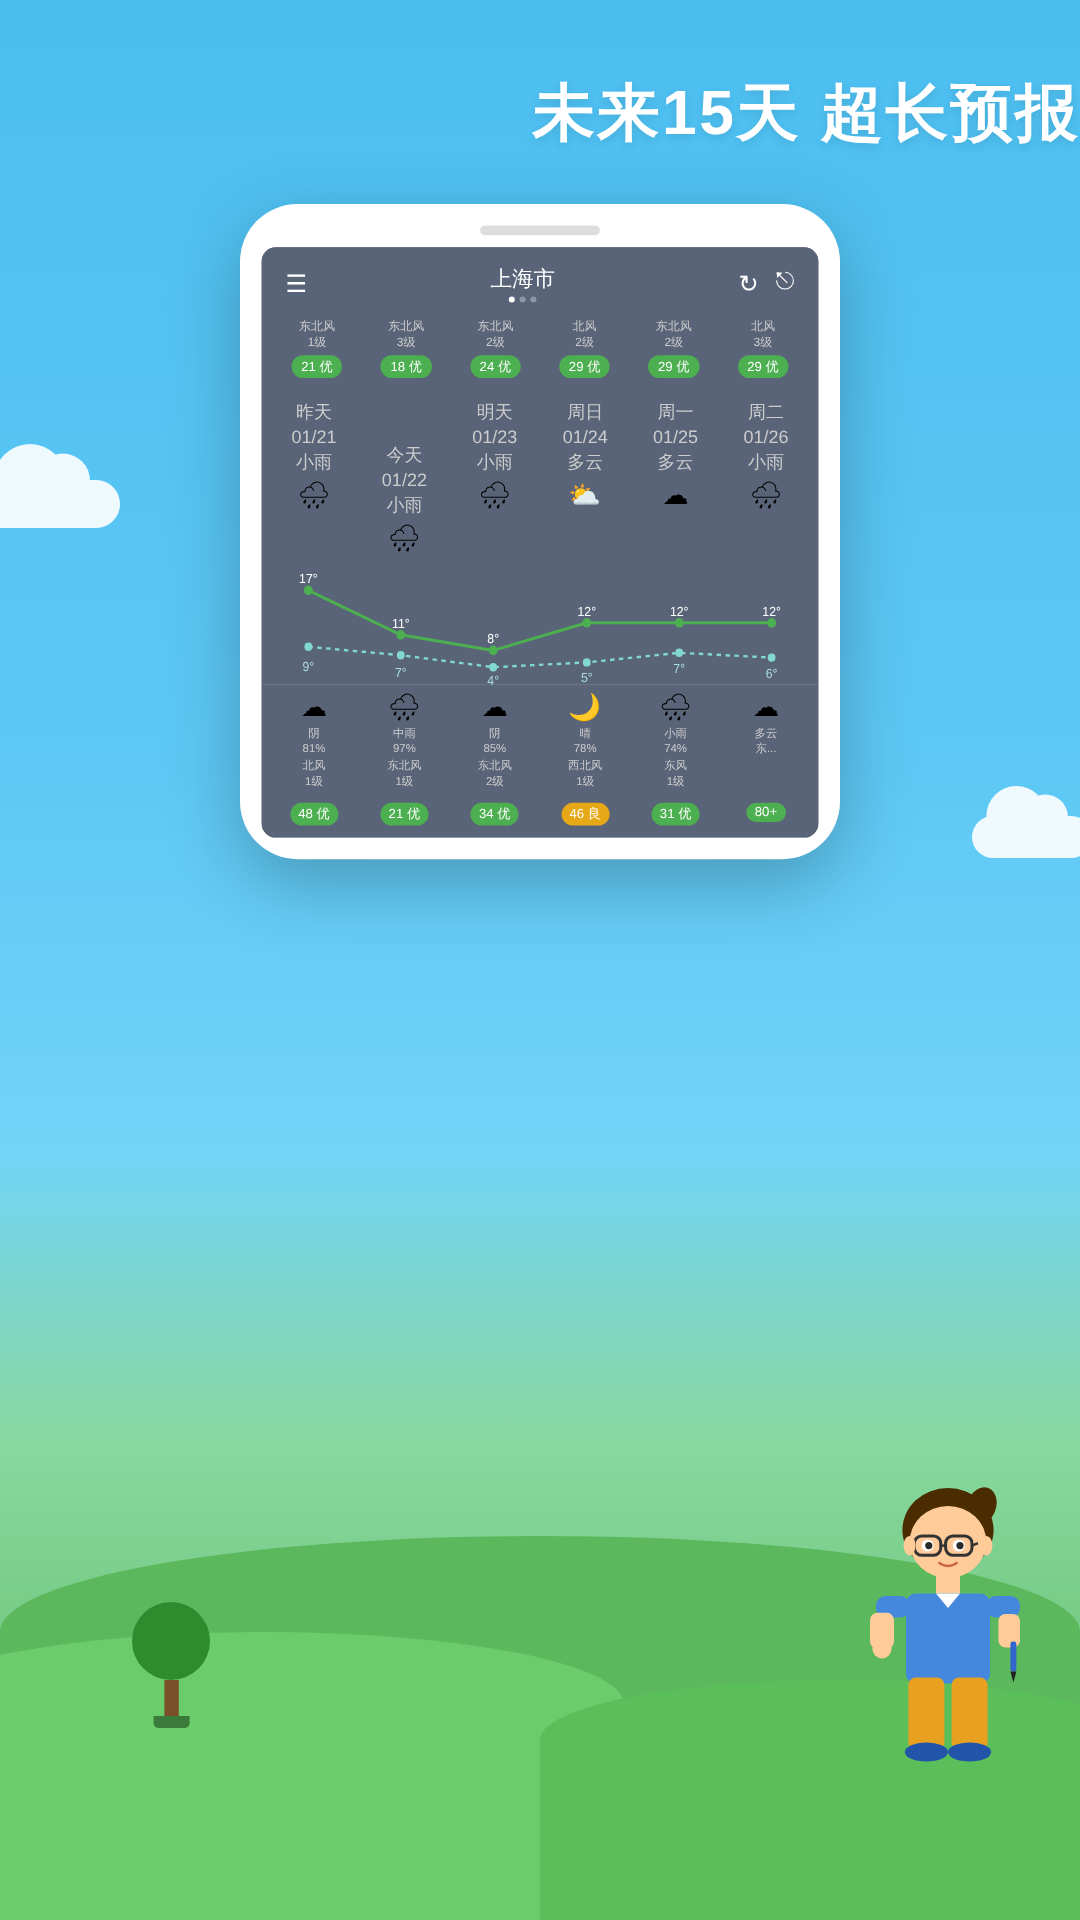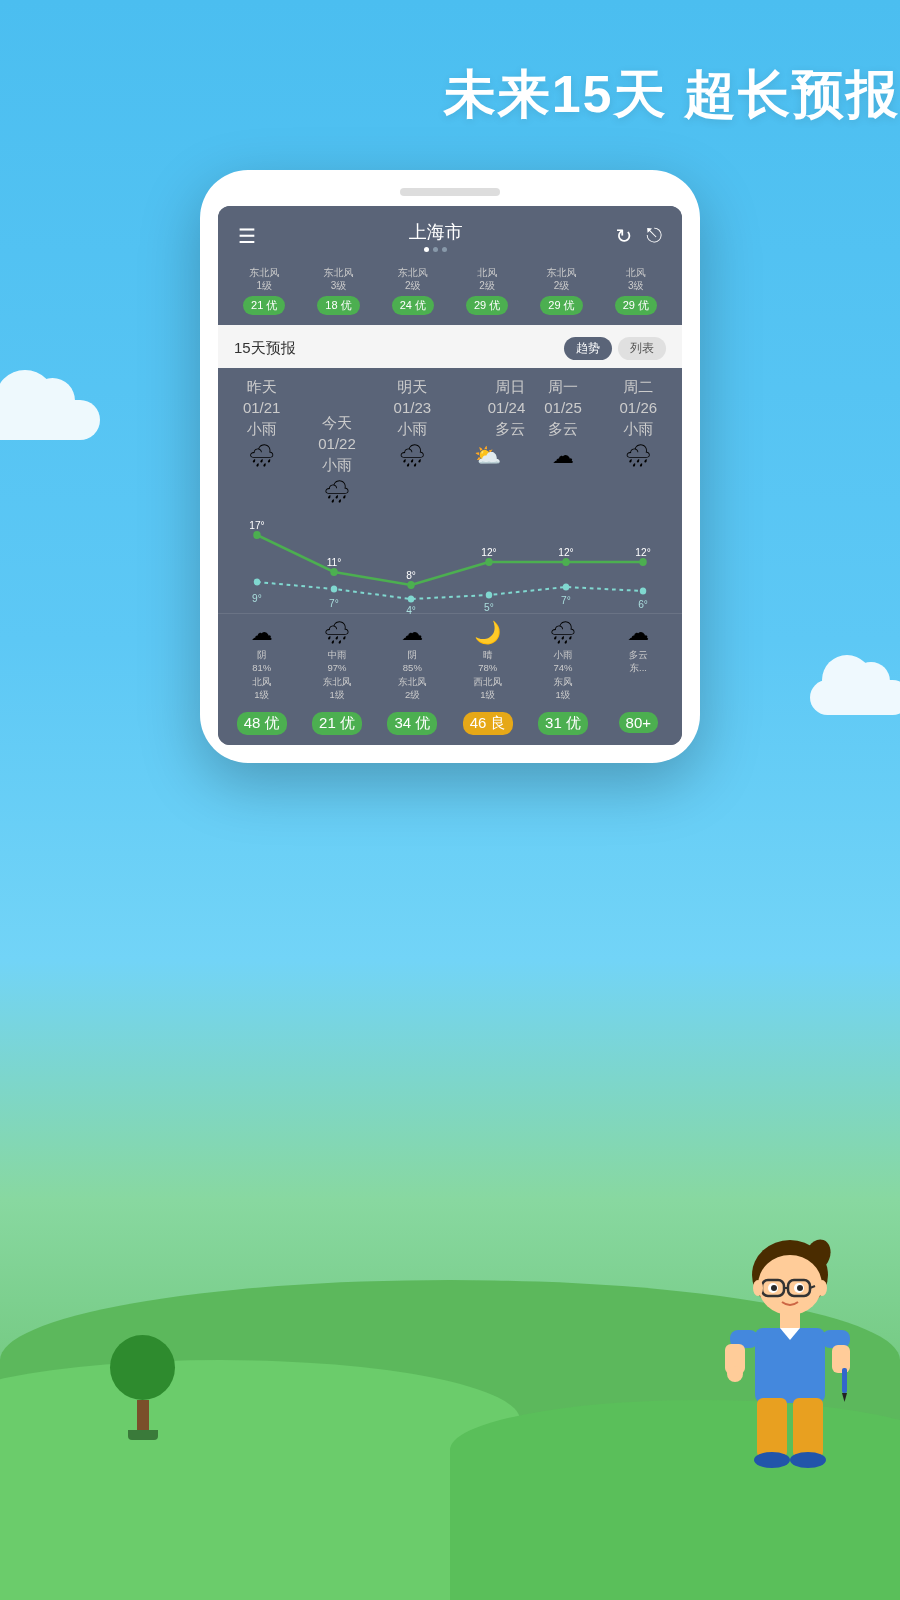--- a/index.html
+++ b/index.html
@@ -241,21 +241,21 @@
       padding: 4px 6px 10px;
     }
     .bottom-aqi-item {
       flex: 1;
       text-align: center;
     }
     .bottom-aqi-badge {
       display: inline-block;
       background: #4CAF50;
       color: white;
-      font-size: 15px;
+      font-size: 11px;
       padding: 2px 7px;
       border-radius: 10px;
       margin-top: 3px;
     }
     .bottom-aqi-badge.yellow { background: #E6A817; }
 
     
     .tree {
       position: absolute;
       bottom: 160px;
@@ -341,48 +341,39 @@
 2级</div>
     <div class="aqi-badge">29 优</div>
   </div>
           <div class="aqi-item">
     <div class="aqi-wind" style="white-space:pre-line;font-size:10px;color:#ccc;">北风
 3级</div>
     <div class="aqi-badge">29 优</div>
   </div>
         </div>
 
-      <div class="forecast-section">
-        <div class="forecast-header">
-          <span class="forecast-title">15天预报</span>
-          <div class="forecast-tabs">
-            <span class="forecast-tab active">趋势</span>
-            <span class="forecast-tab inactive">列表</span>
-          </div>
-        </div>
-      </div>
 
       <div class="forecast-days" id="forecast-days-row">
       <div class="forecast-day">
     <div class="day-label" style="white-space:pre-line;">昨天
 01/21<br>小雨</div>
     <div class="day-weather-icon">🌧</div>
   </div>
           <div class="forecast-day">
     <div class="day-label" style="white-space:pre-line;margin-top:36px;">今天
 01/22<br>小雨</div>
     <div class="day-weather-icon">🌧</div>
   </div>
           <div class="forecast-day">
     <div class="day-label" style="white-space:pre-line;">明天
 01/23<br>小雨</div>
     <div class="day-weather-icon">🌧</div>
   </div>
           <div class="forecast-day">
-    <div class="day-label" style="white-space:pre-line;text-align:right;">周日
+    <div class="day-label" style="white-space:pre-line;">周日
 01/24<br>多云</div>
     <div class="day-weather-icon">⛅</div>
   </div>
           <div class="forecast-day">
     <div class="day-label" style="white-space:pre-line;">周一
 01/25<br>多云</div>
     <div class="day-weather-icon">☁</div>
   </div>
           <div class="forecast-day">
     <div class="day-label" style="white-space:pre-line;">周二

